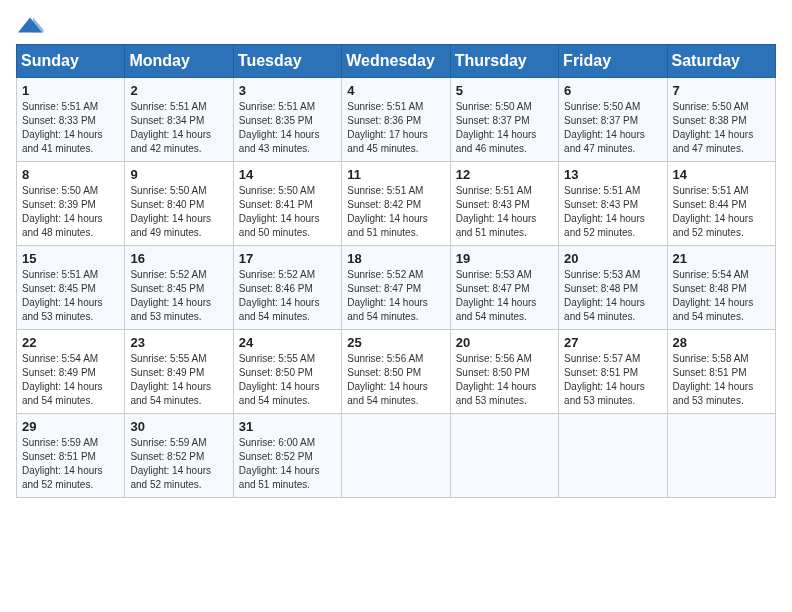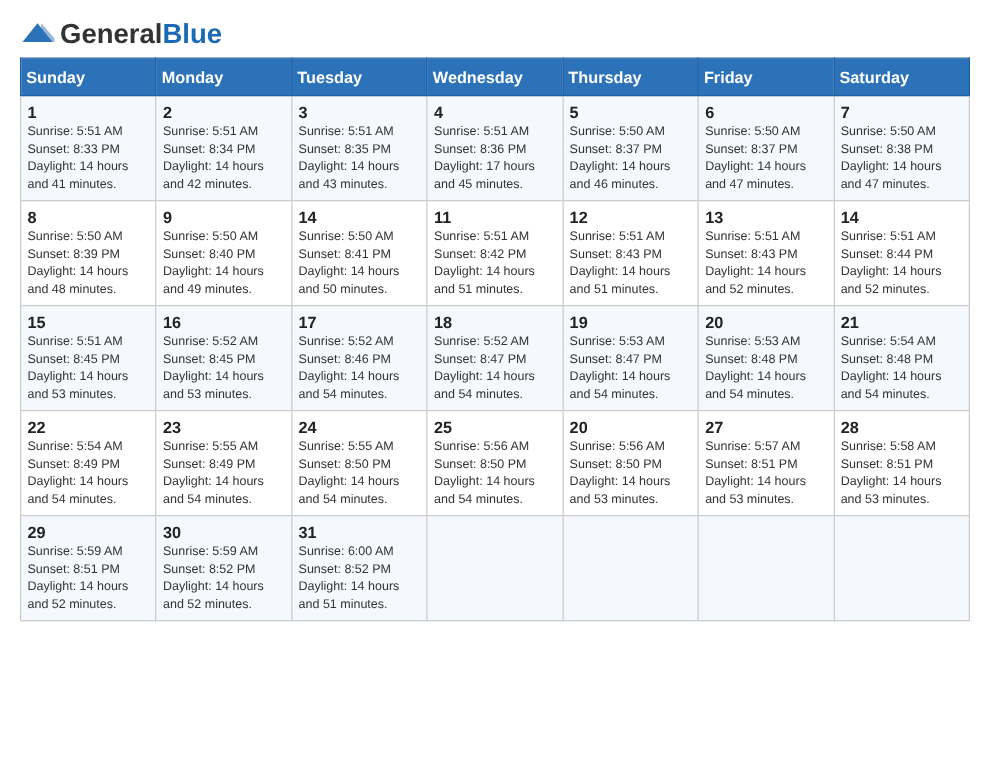--- a/index.html
+++ b/index.html
@@ -55,21 +55,21 @@
     .calendar {
       width: 100%;
       border-collapse: collapse;
       font-size: 11px;
     }
     .calendar thead tr th {
       background-color: #2c72b8;
       color: #fff;
       padding: 7px 4px;
       text-align: left;
-      font-size: 13px;
+      font-size: 16px;
       font-weight: bold;
       border: 1px solid #2060a0;
     }
     .calendar tbody tr td {
       border: 1px solid #ccc;
       padding: 5px 5px 5px 5px;
       vertical-align: top;
       width: calc(100% / 7);
       background: #fff;
     }
@@ -98,23 +98,20 @@
 </head>
 <body>
 
 <div class="header">
   <div class="logo">
     <div class="logo-row">
       <svg class="logo-icon" viewBox="0 0 36 24" xmlns="http://www.w3.org/2000/svg">
         <polygon points="18,2 34,22 2,22" fill="#2c72b8"></polygon>
         <polygon points="22,2 36,18 36,22 22,22" fill="#2c72b8" opacity="0.5"></polygon>
       </svg>
-      <span class="logo-text">
-        <span style="color:#333;">General</span><span class="blue">Blue</span>
-      </span>
     </div>
   </div>
   <div class="title-block">
     <div class="month-title"></div>
     <div class="location"></div>
   </div>
 </div>
 
 <table class="calendar">
   <thead>

